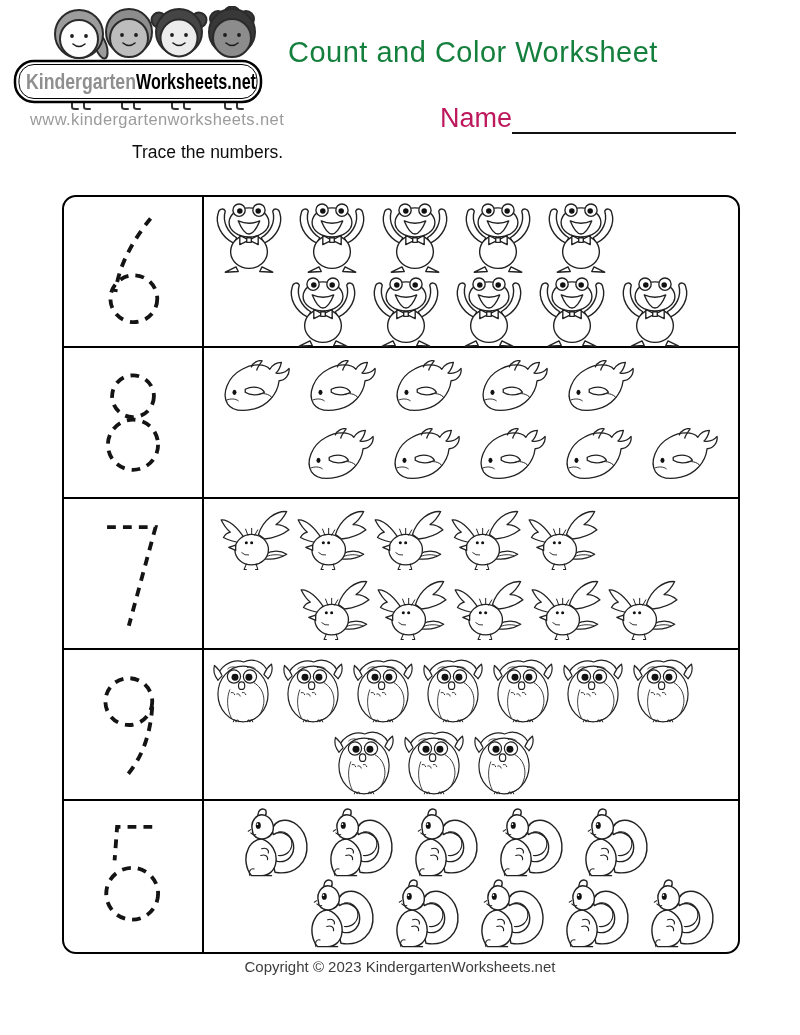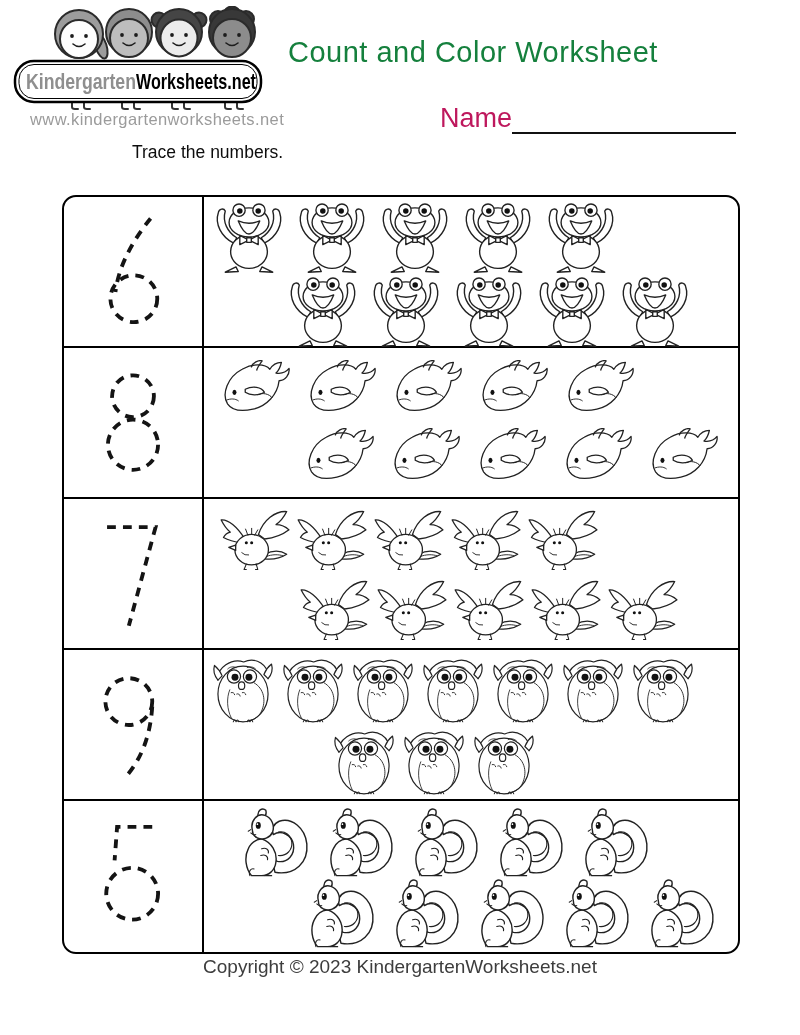--- a/index.html
+++ b/index.html
@@ -18,21 +18,21 @@
     position:absolute; left:62px; top:195px; width:678px;
     border:2px solid #000; border-radius:14px; overflow:hidden; background:#fff;
   }
   .t-row { display:flex; height:151px; border-bottom:2px solid #000; }
   .t-row:last-child { border-bottom:none; }
   .num-cell { width:140px; border-right:2px solid #000; display:flex; align-items:center; justify-content:center; }
   .num-svg { width:92px; height:128px; }
   .img-cell { position:relative; flex:1; }
   .sprite-row { position:absolute; display:flex; }
   .sprite { flex:none; display:block; }
-  .footer { position:absolute; left:0; top:958px; width:800px; text-align:center; font-size:19px; line-height:17.5px; color:#3d3d3d; }
+  .footer { position:absolute; left:0; top:958px; width:800px; text-align:center; font-size:15px; line-height:17.5px; color:#3d3d3d; }
   .defs-svg { position:absolute; width:0; height:0; overflow:hidden; }
 </style>
 </head>
 <body>
 
 <svg class="defs-svg" aria-hidden="true">
   <defs>
 
     <symbol id="an-frog" viewBox="0 0 100 94">
       <g fill="#fff" stroke="#222" stroke-width="1.8" stroke-linejoin="round" stroke-linecap="round">

